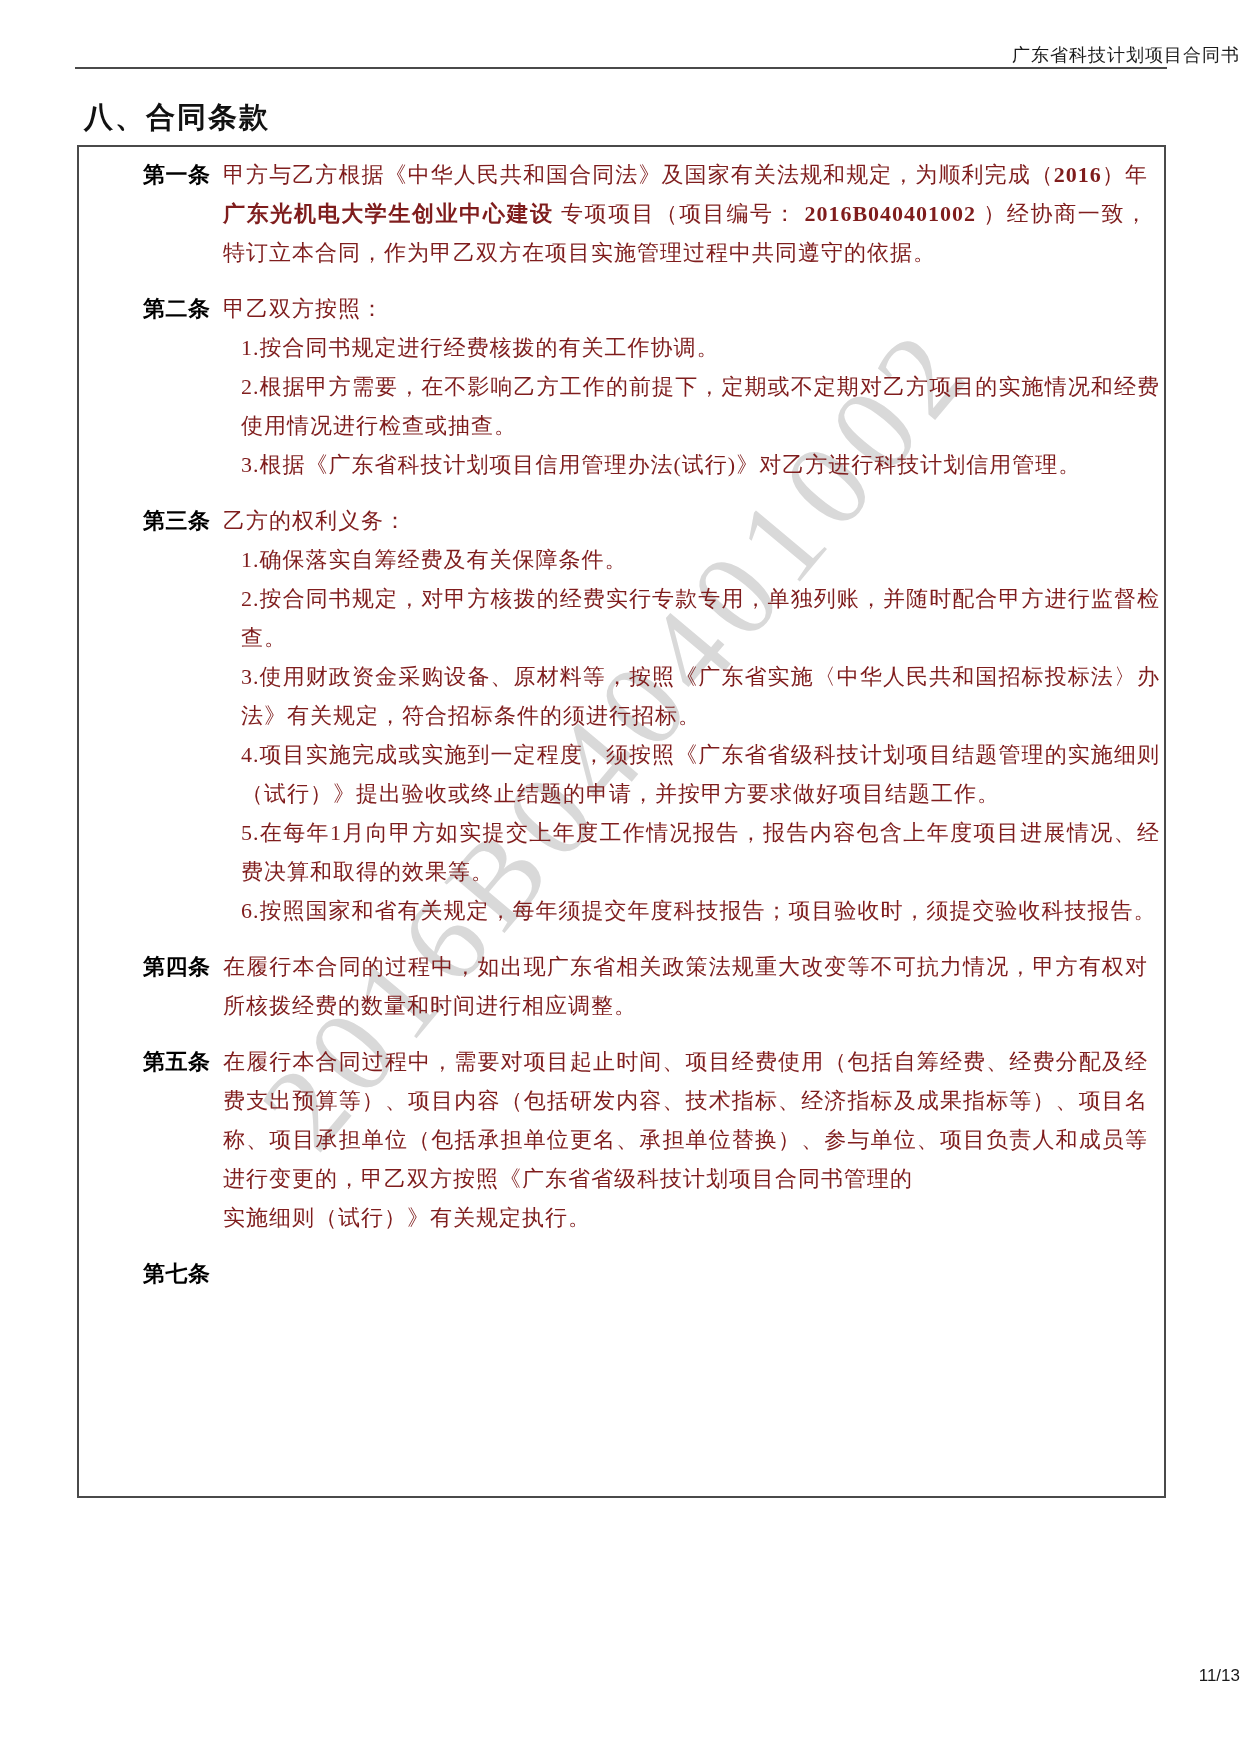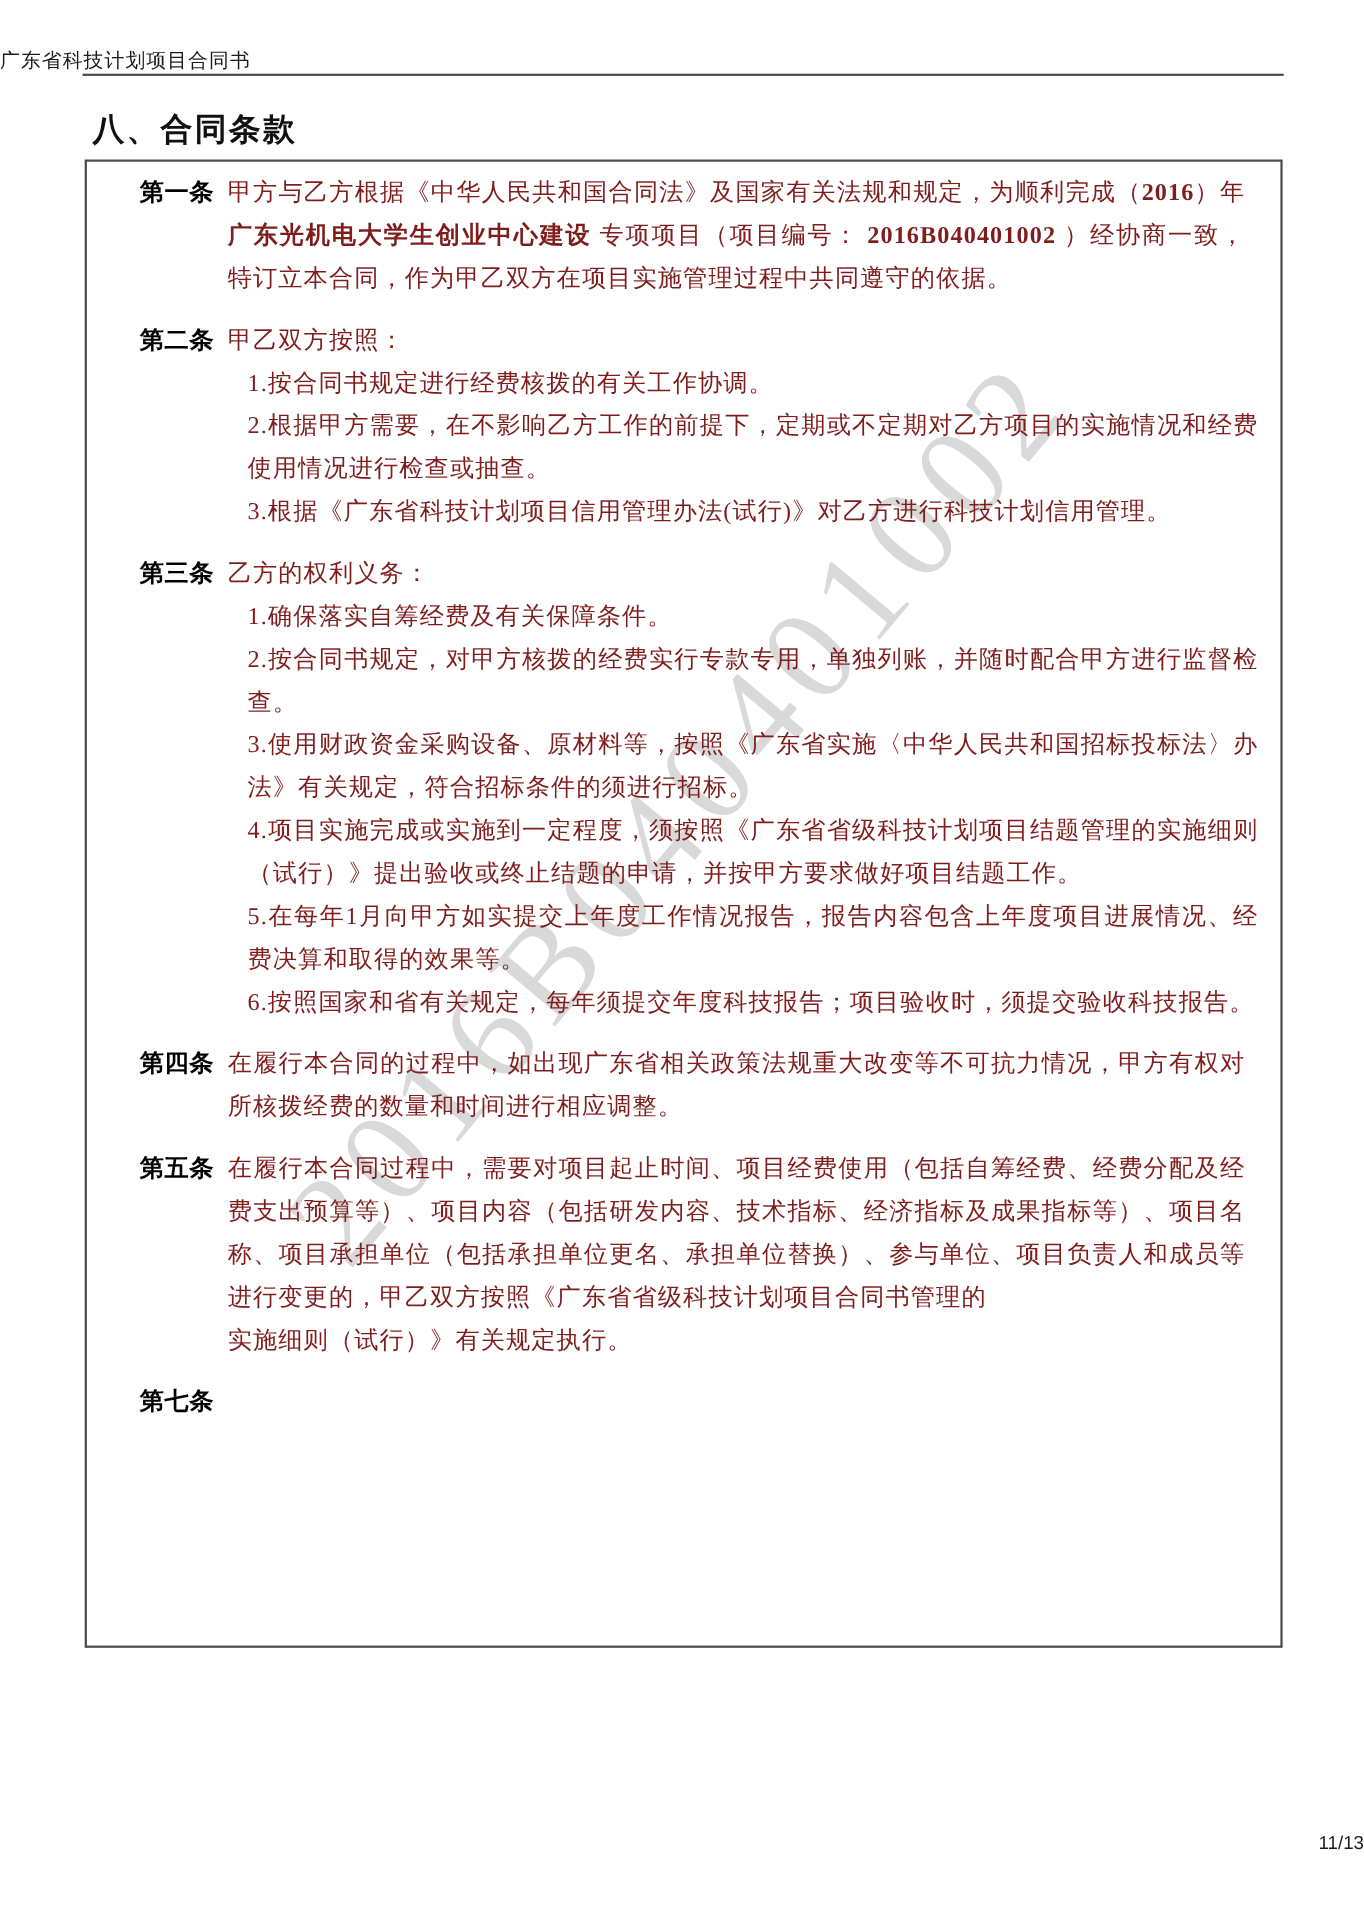--- a/index.html
+++ b/index.html
@@ -1,21 +1,21 @@
 <!DOCTYPE html>
 <html><head>
 <meta charset="utf-8">
 <style>
   html,body { margin:0; padding:0; background:#fff; }
   .page {
     position:relative; width:1240px; height:1753px; background:#ffffff;
     font-family:"Liberation Serif","DejaVu Serif",serif; color:#000; overflow:hidden;
   }
   .doc-header-title {
-    position:absolute; top:43px; left:0; width:100%; text-align:left;
+    position:absolute; top:43px; left:0; width:100%; text-align:right;
     font-size:18px; color:#1a1a1a; letter-spacing:1px;
   }
   .doc-header-rule {
     position:absolute; top:67px; left:75px; width:1092px; height:2px; background:#4a4a4a;
   }
   .section-title {
     position:absolute; top:98px; left:84px;
     font-family:"Liberation Sans","DejaVu Sans",sans-serif;
     font-size:29px; font-weight:600; color:#111; letter-spacing:2px;text-align:right;
   }
@@ -24,21 +24,21 @@
     transform:translate(-50%,-50%) rotate(-50deg);
     font-family:"Liberation Serif","DejaVu Serif",serif;
     font-size:120px; letter-spacing:12px; color:#d9d9d9; white-space:nowrap;
   }
   .contract-box {
     position:absolute; top:145px; left:77px; width:1085px; height:1341px;
     border:2px solid #4a4a4a; z-index:1; background:transparent;
     box-sizing:content-box; overflow:hidden;
     padding:8px 0 0 0;
   }
-  .article { display:flex; padding-left:48px; margin-top:17px; }
+  .article { display:flex; padding-left:64px; margin-top:17px; }
   .article:first-child { margin-top:0; }
   .article-label {
     flex:0 0 80px; width:80px;
     font-family:"Liberation Sans","DejaVu Sans",sans-serif;
     font-weight:bold; font-size:22px; line-height:39px; color:#000;
     letter-spacing:0.5px;
   }
   .article-content { width:925px; flex:0 0 925px; }
   .para {
     font-size:22px; line-height:39px; letter-spacing:1px;

